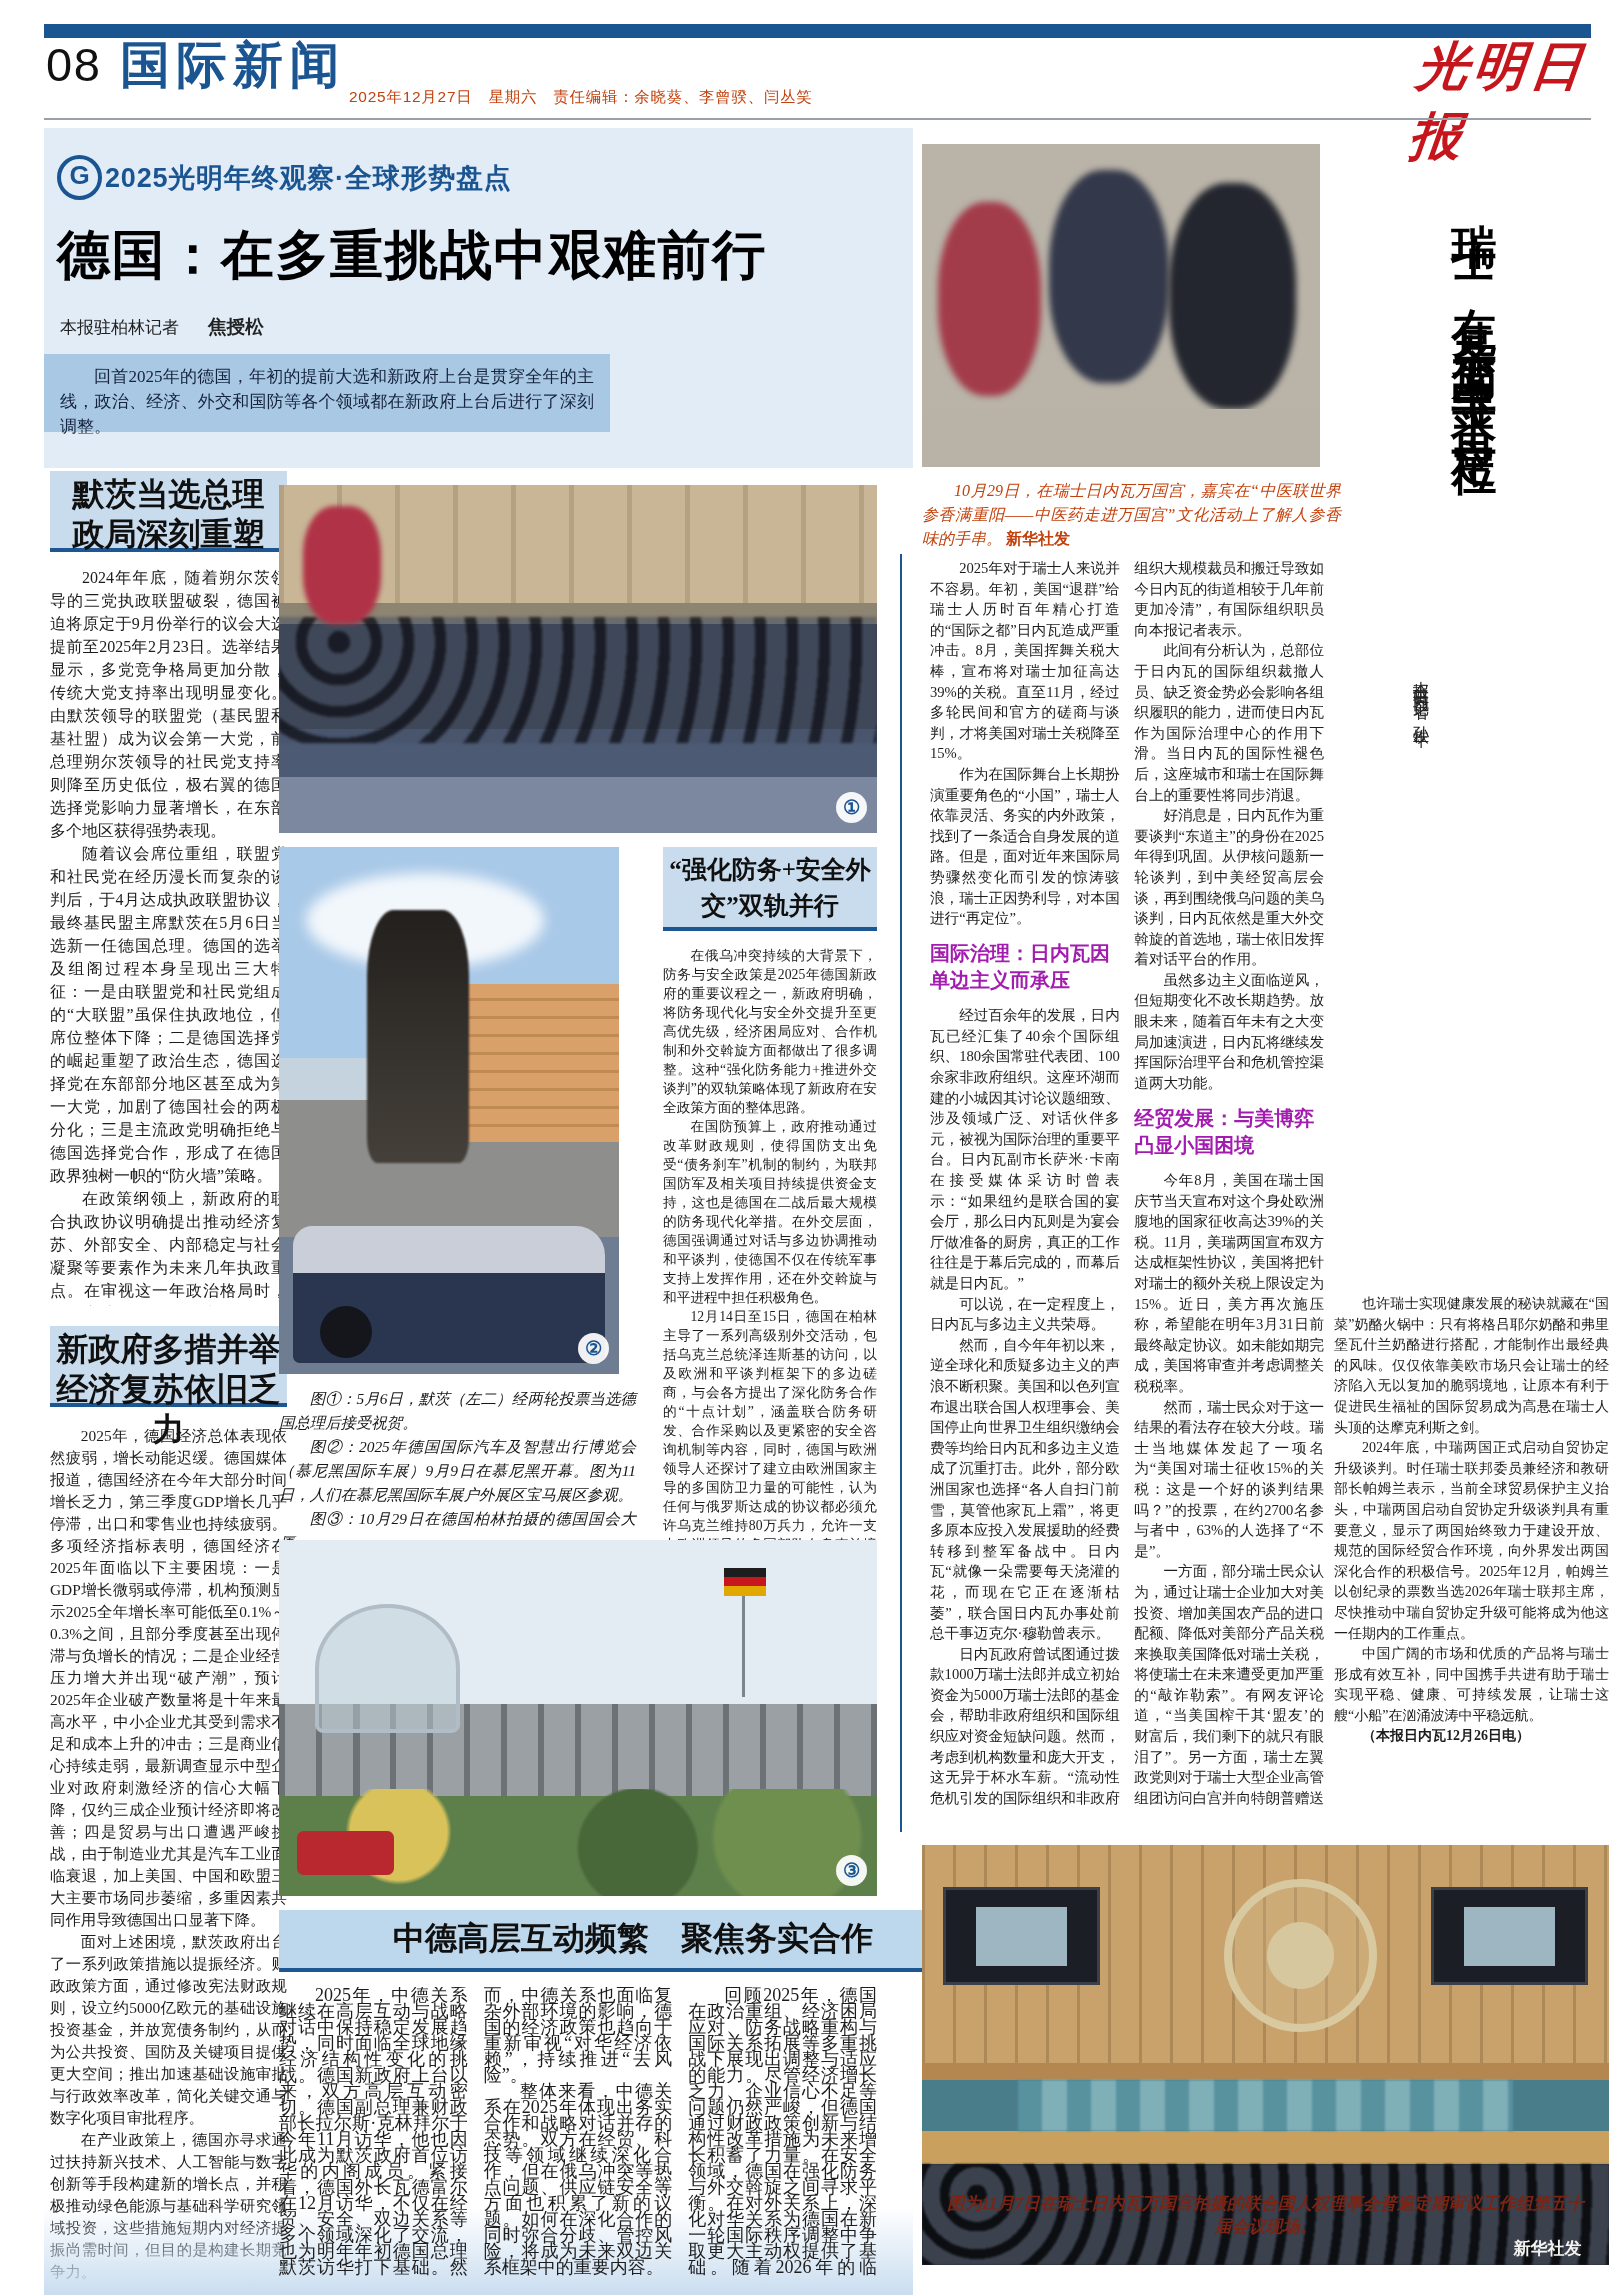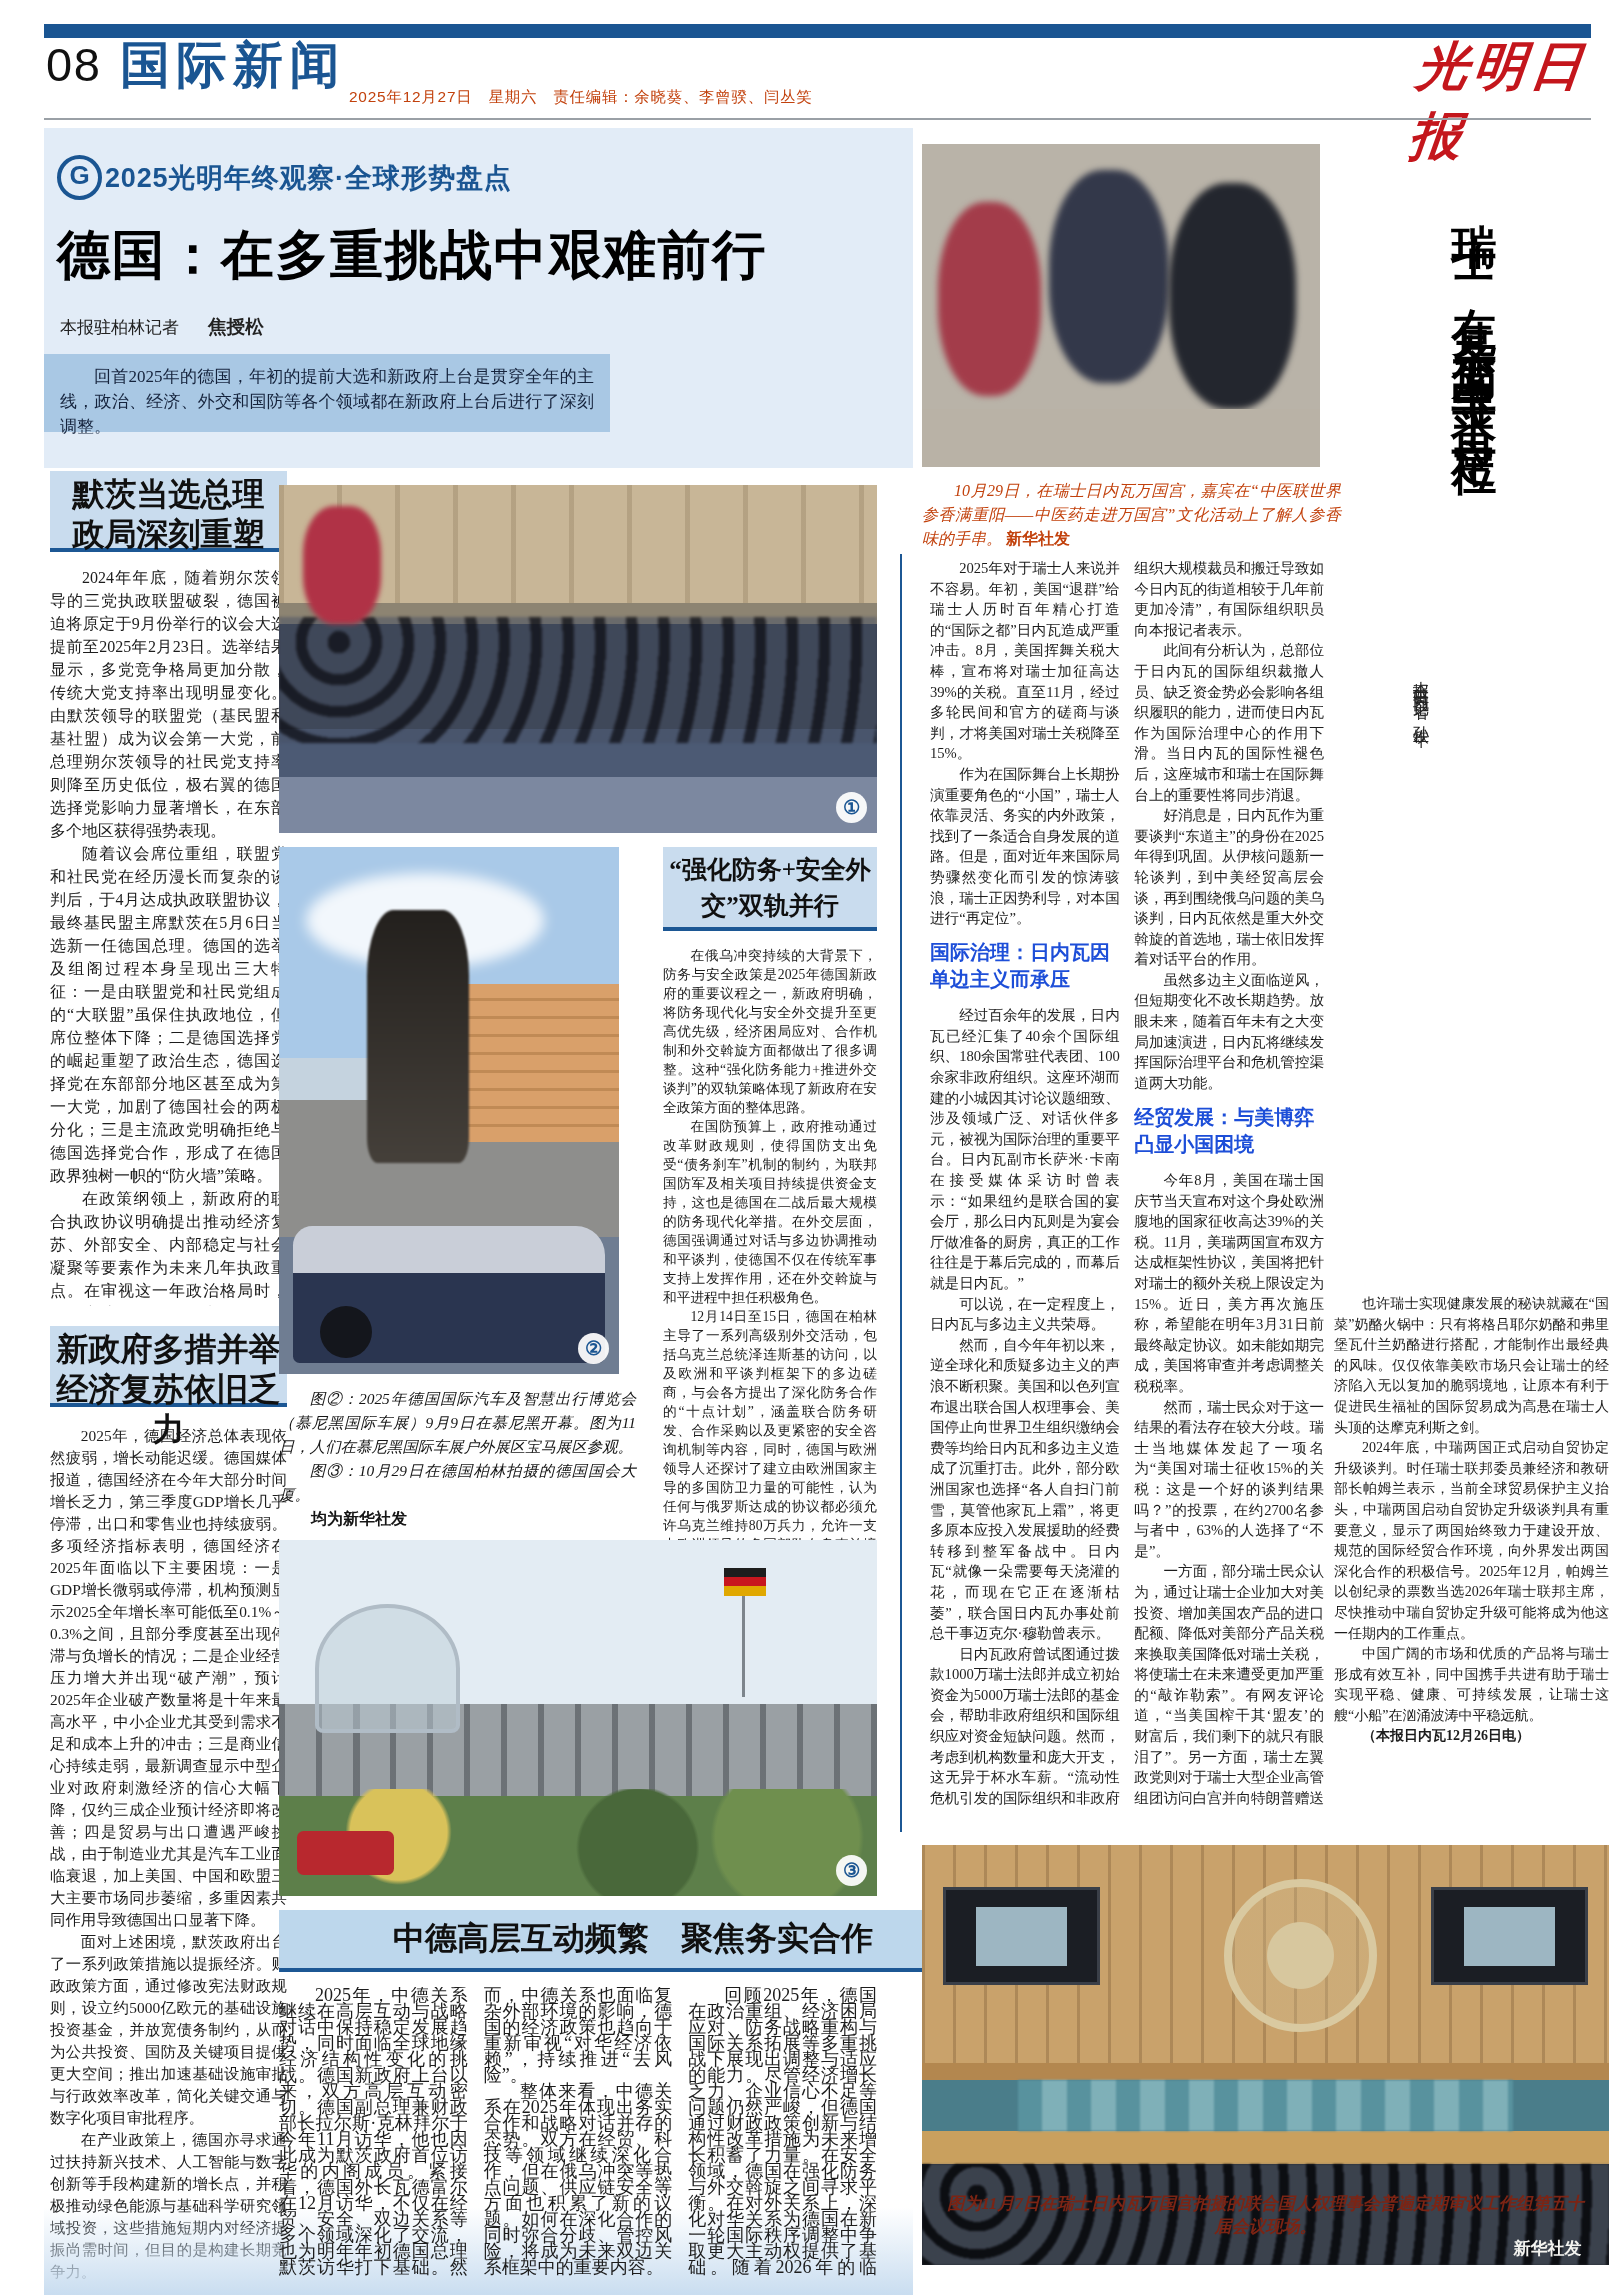--- a/index.html
+++ b/index.html
@@ -113,22 +113,22 @@
   .un-credit{position:absolute;right:4%;bottom:4.9px;font-size:17px;font-weight:bold;color:#f4f4f0;font-style:normal;}
 
   
   .v-rule{left:900px;top:554px;width:2.4px;height:1278px;background:#1c5794;}
   .sw-cap{left:922px;top:479px;width:419px;height:65px;font-size:16px;line-height:24px;font-style:italic;color:#c2410c;}
   .sw-cap p{margin:0;text-indent:2em;text-align:justify;}
   .sw-cap b{font-style:normal;font-family:"Liberation Sans",sans-serif;}
   .sw-cols{left:930px;top:558px;width:394px;height:1271px;column-count:2;column-gap:14.6px;
            font-size:14.6px;line-height:20.6px;overflow:hidden;}
   .sw-cols p{margin:0;text-indent:2em;text-align:justify;}
-  .sw-sub{font-family:Liberation Mono, monospace;font-weight:bold;font-size:20px;line-height:27px;
-          margin:11.3px 0;text-indent:0;break-inside:avoid;color:#1d4ed8;}
+  .sw-sub{font-family:Liberation Sans, sans-serif;font-weight:bold;font-size:20px;line-height:27px;
+          margin:11.3px 0;text-indent:0;break-inside:avoid;color:#a21caf;}
   .sw-tail{left:1334px;top:1294px;width:275px;height:540px;font-size:14px;line-height:20.6px;overflow:hidden;}
   .sw-tail p{margin:0;text-indent:2em;text-align:justify;}
   .sw-date{text-align:right;font-weight:bold;text-indent:0;}
   .sw-vhead{left:1444px;top:188px;height:978px;writing-mode:vertical-rl;font-size:45px;font-weight:bold;
             color:#000;letter-spacing:13px;}
   .sw-vby{left:1410px;top:668px;height:340px;writing-mode:vertical-rl;font-size:16px;color:#222;letter-spacing:3.2px;}
 </style>
 </head>
 <body>
 
@@ -191,20 +191,21 @@
   <div class="abs subbox sb-mid" style="left:663px;top:847px;">
     <span>“强化防务+安全外交”双轨并行</span>
   </div>
   <div class="abs bodycol col-def">
     <p>在俄乌冲突持续的大背景下，防务与安全政策是2025年德国新政府的重要议程之一，新政府明确，将防务现代化与安全外交提升至更高优先级，经济困局应对、合作机制和外交斡旋方面都做出了很多调整。这种“强化防务能力+推进外交谈判”的双轨策略体现了新政府在安全政策方面的整体思路。</p>
     <p>在国防预算上，政府推动通过改革财政规则，使得国防支出免受“债务刹车”机制的制约，为联邦国防军及相关项目持续提供资金支持，这也是德国在二战后最大规模的防务现代化举措。在外交层面，德国强调通过对话与多边协调推动和平谈判，使德国不仅在传统军事支持上发挥作用，还在外交斡旋与和平进程中担任积极角色。</p>
     <p>12月14日至15日，德国在柏林主导了一系列高级别外交活动，包括乌克兰总统泽连斯基的访问，以及欧洲和平谈判框架下的多边磋商，与会各方提出了深化防务合作的“十点计划”，涵盖联合防务研发、合作采购以及更紧密的安全咨询机制等内容，同时，德国与欧洲领导人还探讨了建立由欧洲国家主导的多国防卫力量的可能性，认为任何与俄罗斯达成的协议都必须允许乌克兰维持80万兵力，允许一支由欧洲领导的多国部队在乌克兰境内行动，并支持乌克兰加入欧盟。有分析认为，这标志着由德国主导的“欧盟版”和平计划终于迈出了实质性步伐。</p>
   </div>
 
   <div class="abs cap-block">
+    <p>图①：5月6日，默茨（左二）经两轮投票当选德国总理后接受祝贺。</p>
     <p>图②：2025年德国国际汽车及智慧出行博览会（慕尼黑国际车展）9月9日在慕尼黑开幕。图为11日，人们在慕尼黑国际车展户外展区宝马展区参观。</p>
     <p>图③：10月29日在德国柏林拍摄的德国国会大厦。</p>
     <p class="cap-credit">均为新华社发</p>
   </div>
 
   <div class="photo ph3">
     <div class="cols"></div>
     <div class="dome"></div>
     <div class="flagpole"></div>
     <div class="flag"></div>

